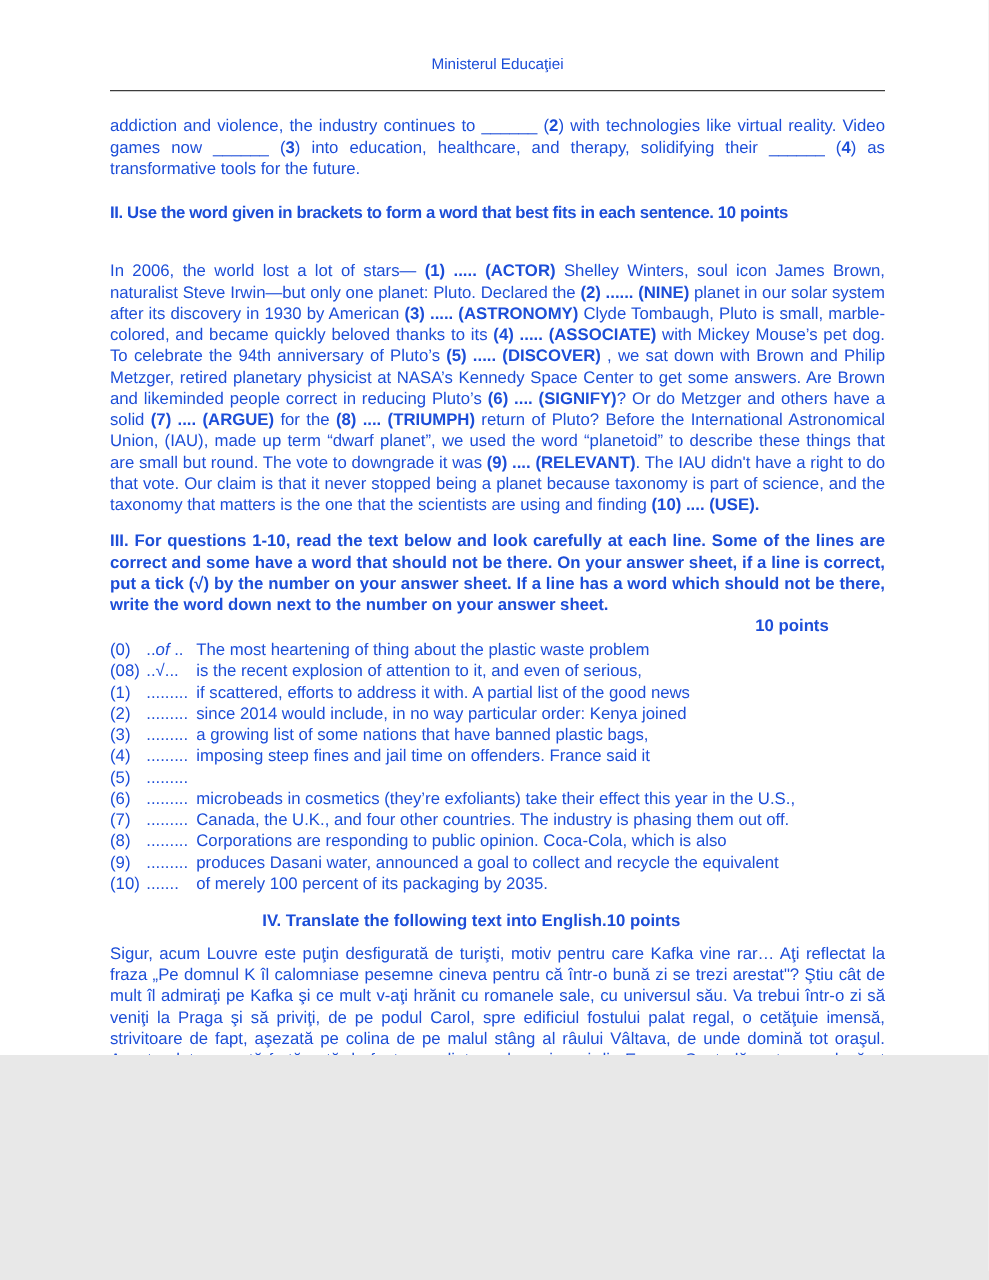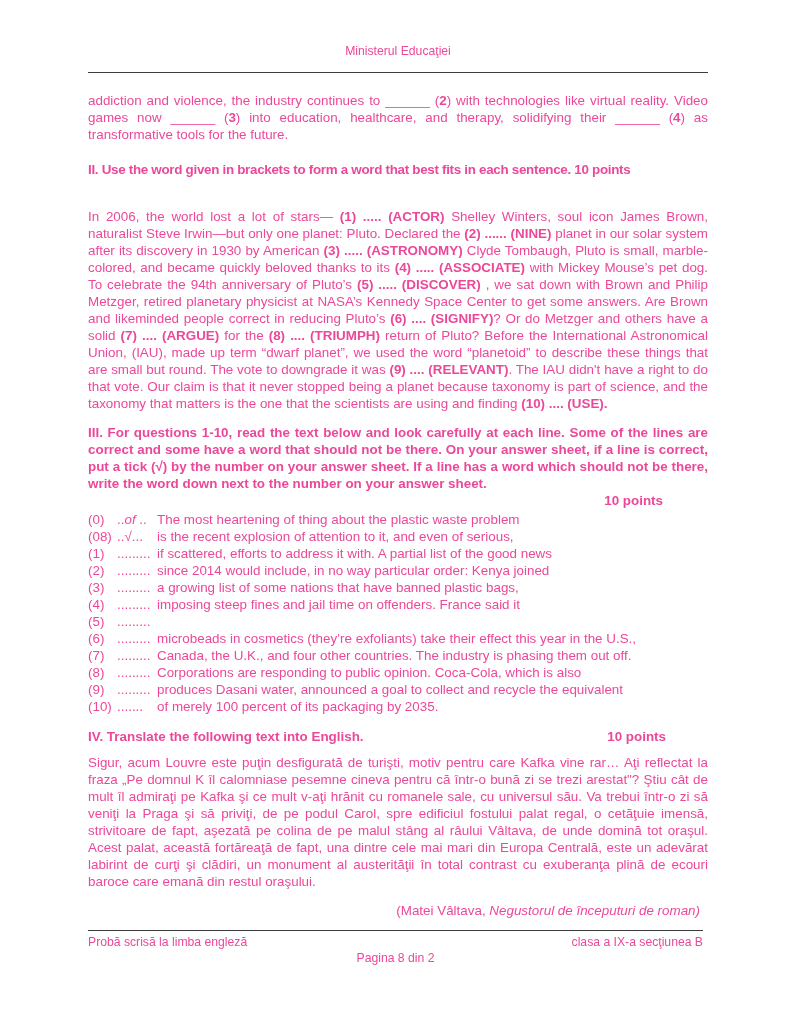--- a/index.html
+++ b/index.html
@@ -1,27 +1,27 @@
 <!DOCTYPE html>
 <html><head>
 <meta charset="utf-8">
 <style>
   html, body { margin: 0; padding: 0; background: #e8e8e8; }
   .page {
     position: relative;
     width: 791px;
-    height: 1024px;
+    height: 844px;
     margin: 0 auto;
     background: #ffffff;
     box-sizing: border-box;
     padding: 0 83px 0 88px;
     font-family: "Liberation Sans", sans-serif;
     font-size: 13.4px;
     line-height: 17px;
-    color: #ec4899;
+    color: #1d4ed8;
     overflow: hidden;
   }
   .b { font-weight: 700; }
   .i { font-style: italic; }
   .ministry {
     padding-top: 43px;
     text-align: center;
     font-size: 12.2px;
   }
   .rule {
@@ -49,21 +49,21 @@
     padding-right: 45px;
   }
   .list { margin-top: 2px; }
   .lrow { display: flex; }
   .lnum { flex: 0 0 29px; }
   .lans { flex: 0 0 40px; }
   .ltxt { flex: 1; }
   .h4row {
     margin-top: 13px;
     display: flex;
-    justify-content: space-between;
+    justify-content: center;
     font-weight: 700;
   }
   .h4row .pts { padding-right: 42px; }
   .p4 { margin-top: 9px; }
   .attribution {
     margin-top: 12px;
     text-align: right;
     padding-right: 8px;
   }
   .footer {

